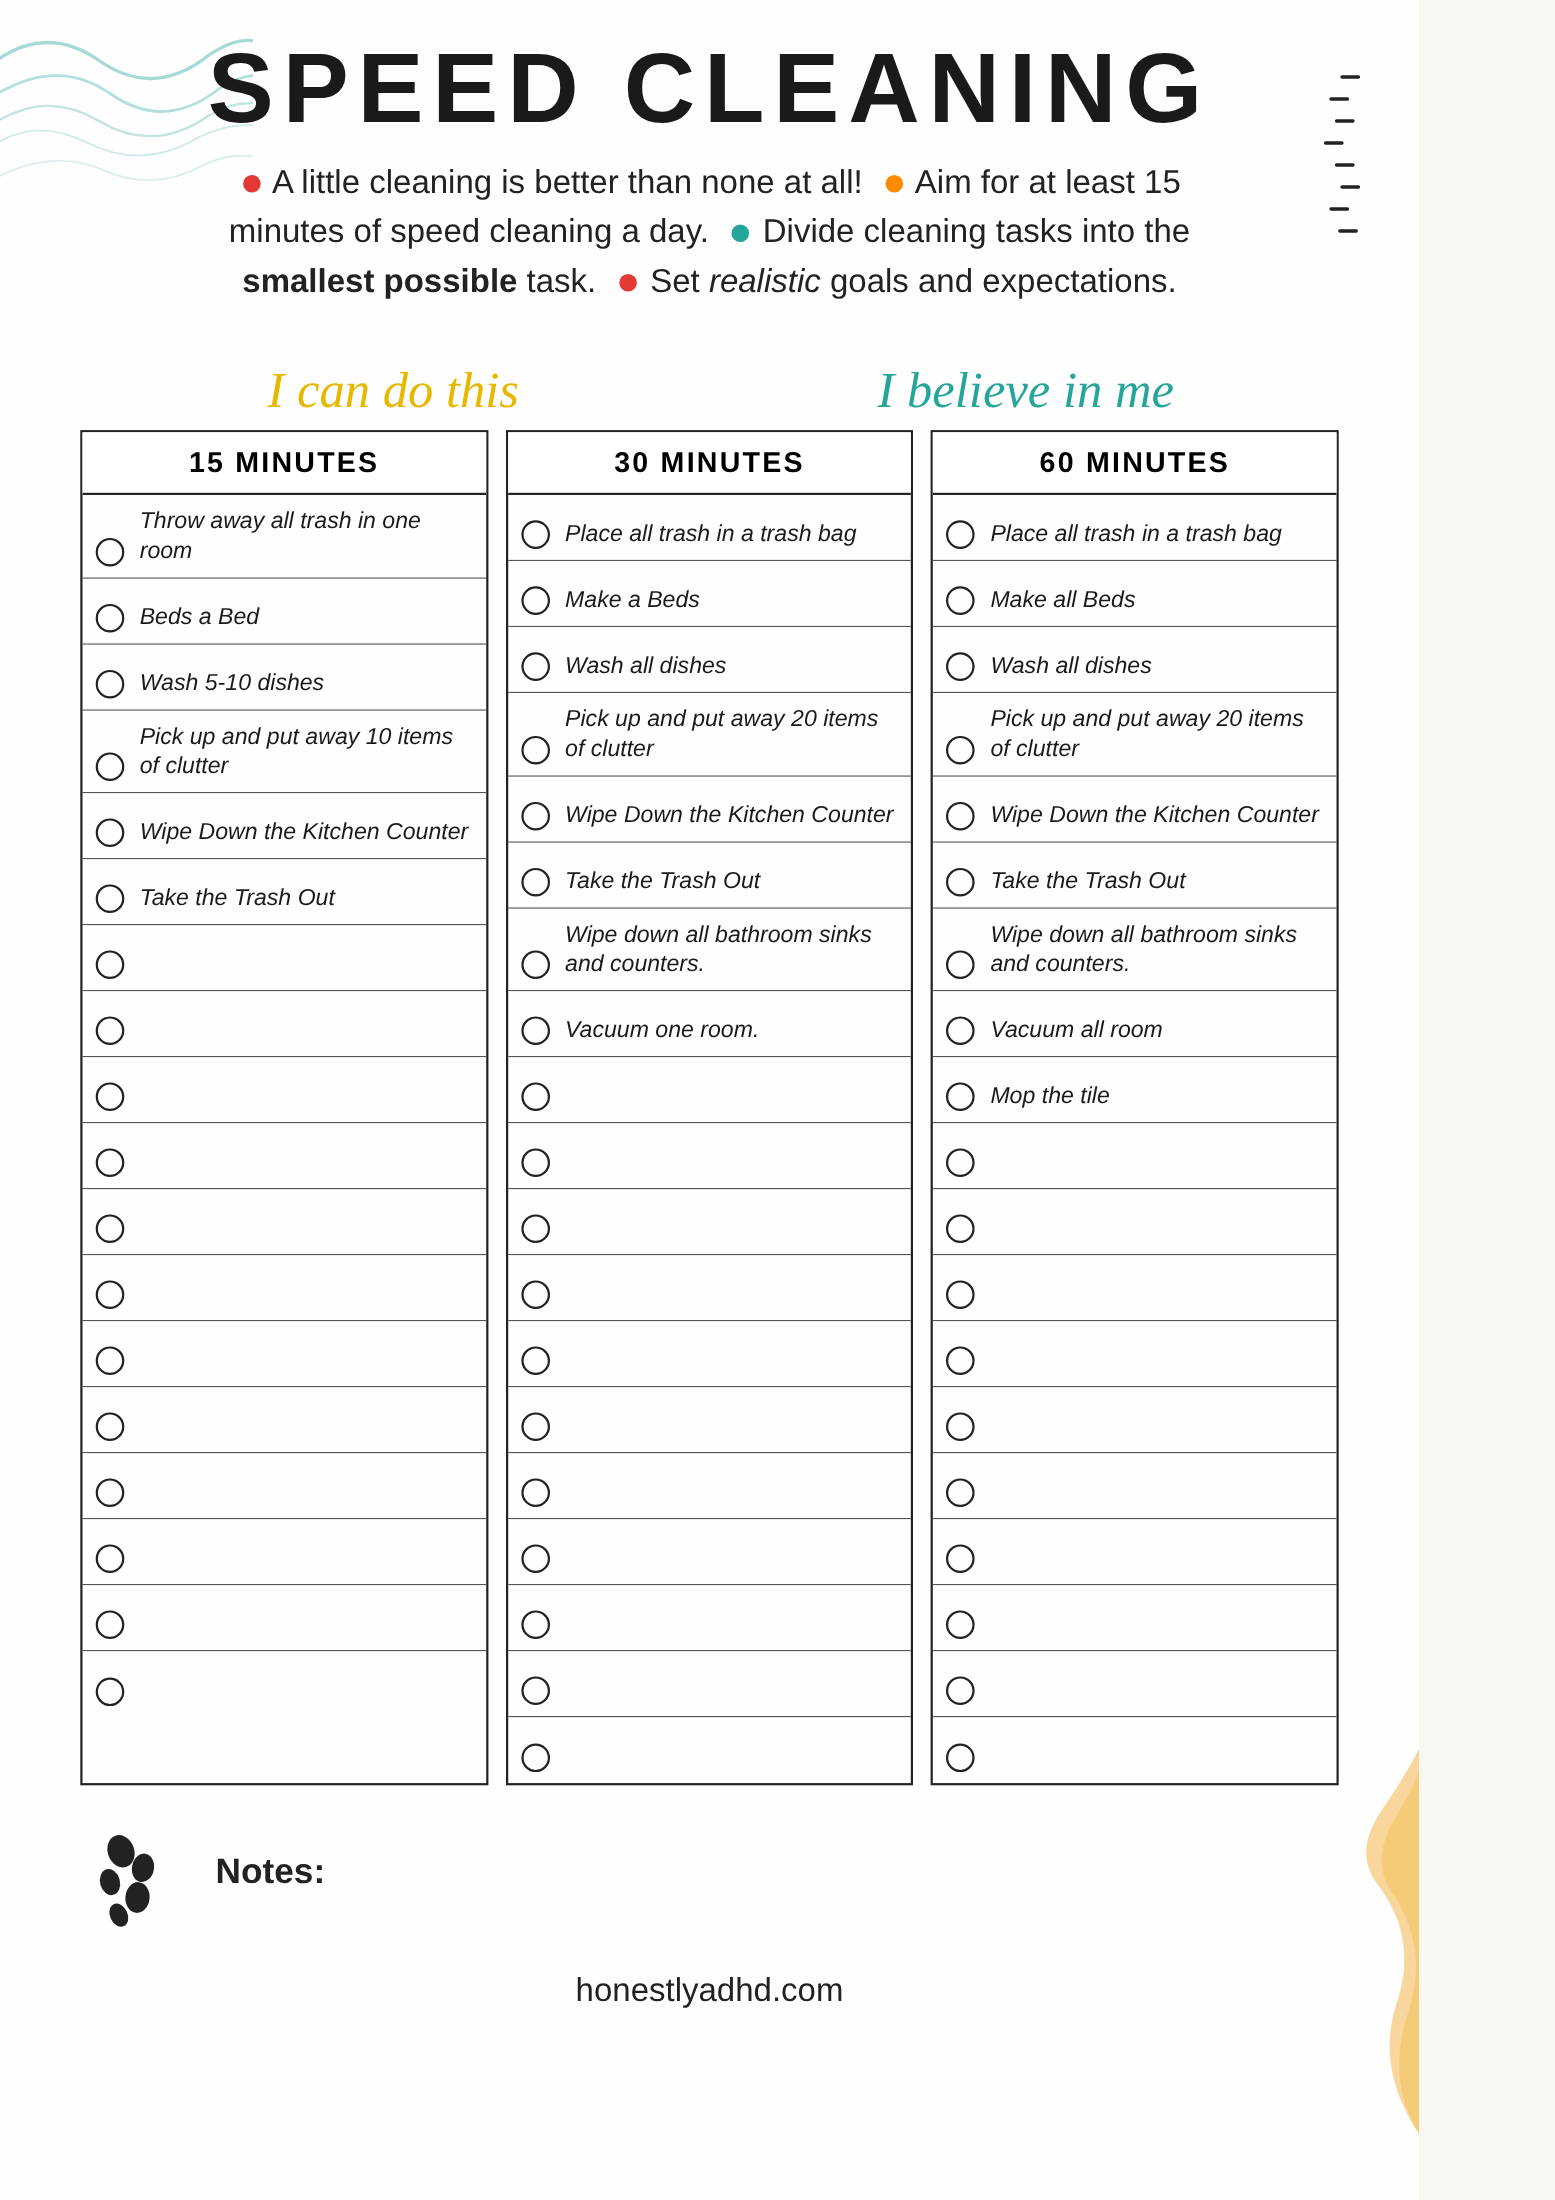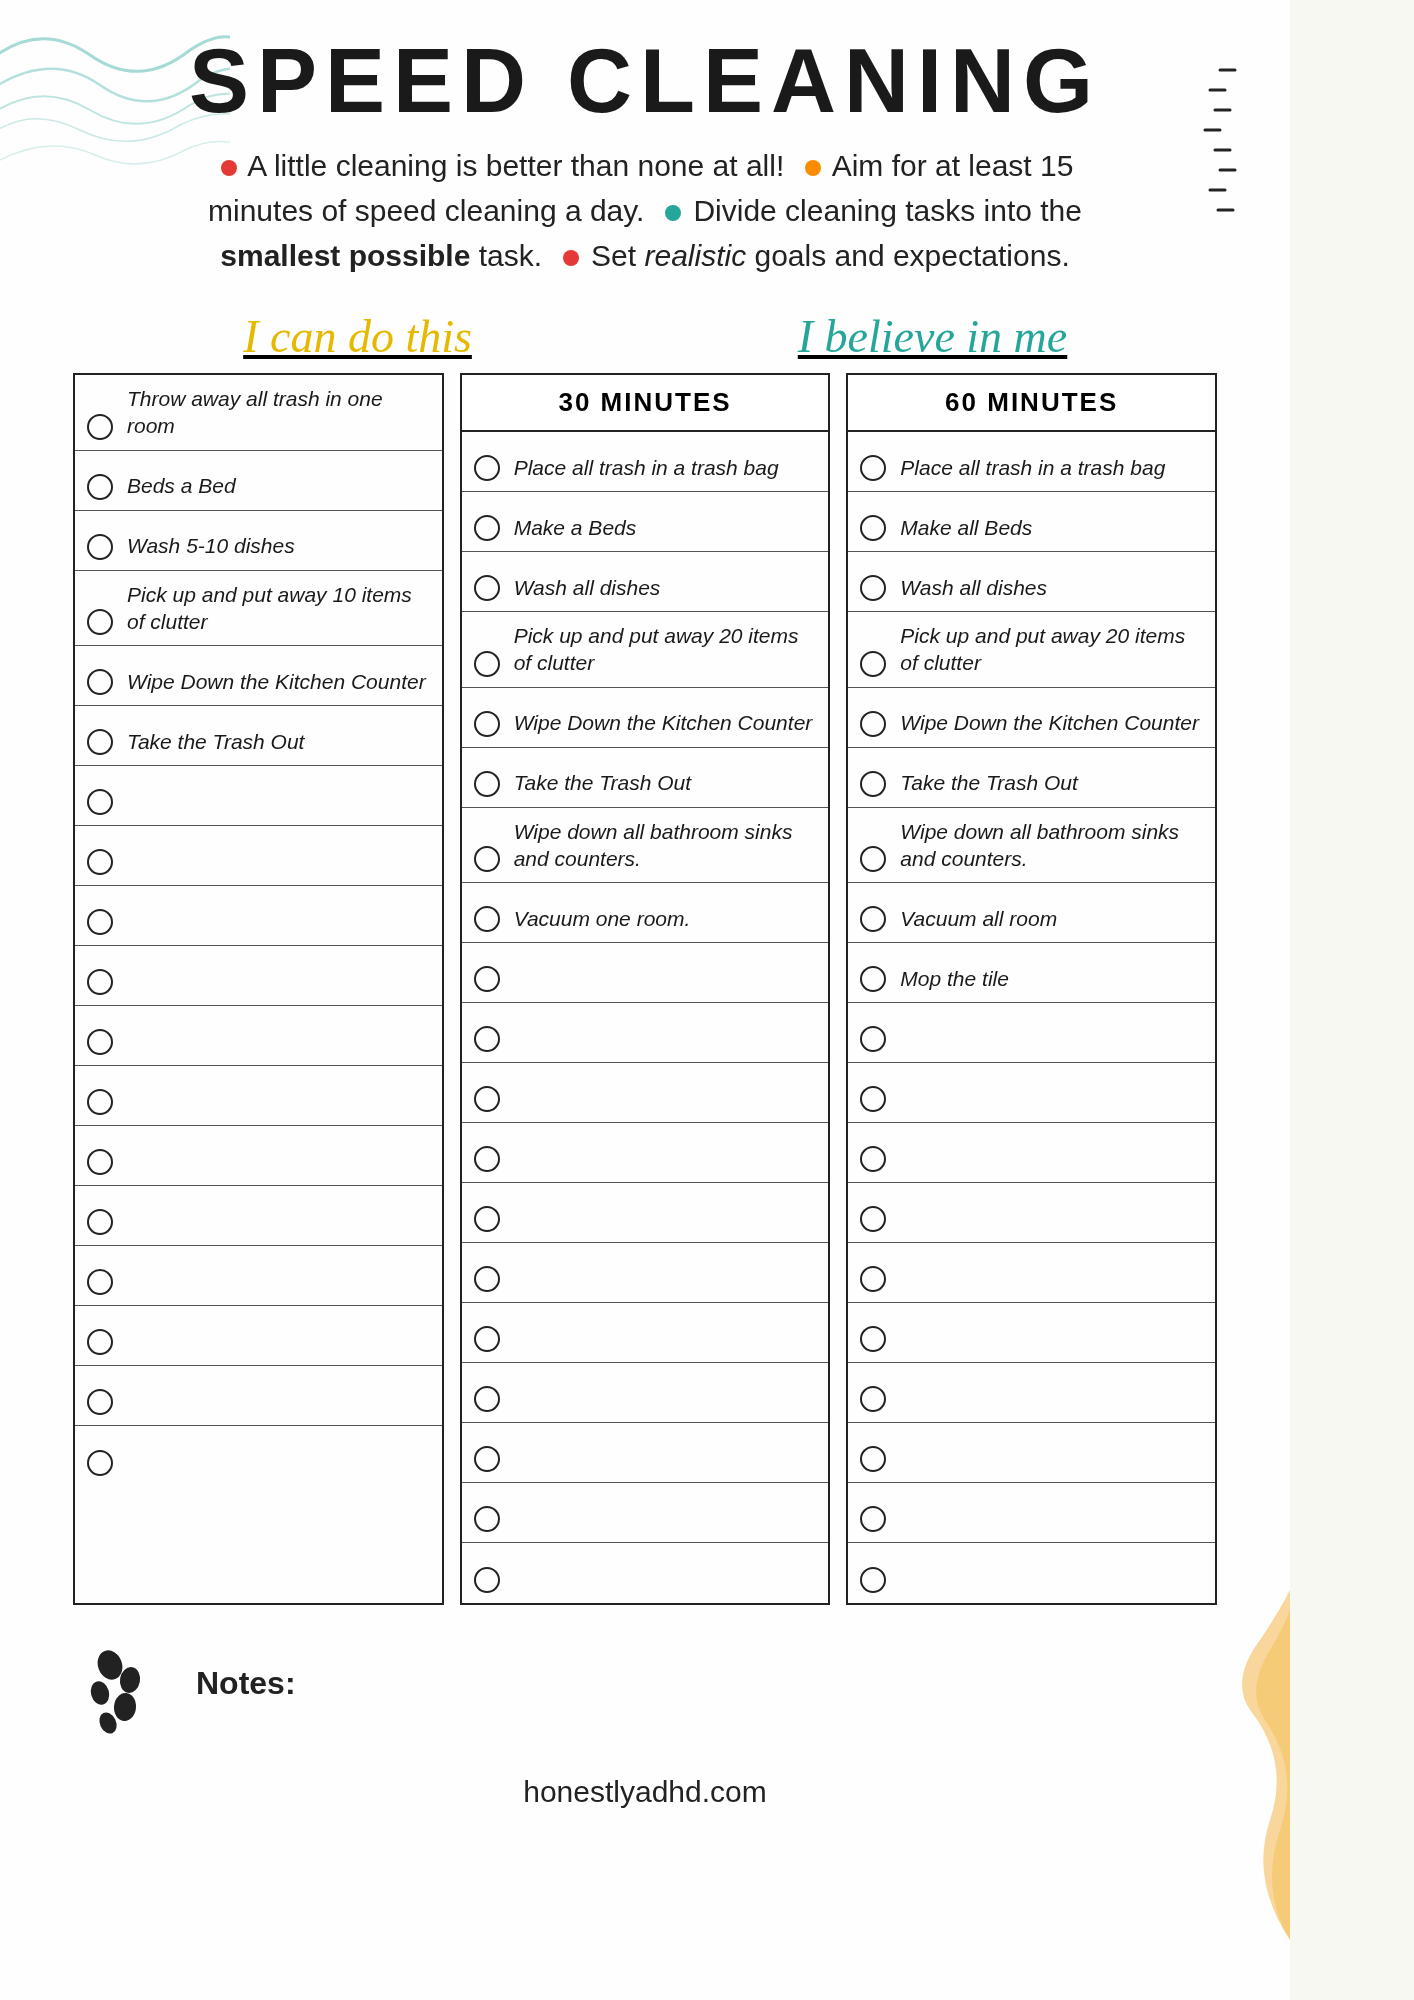--- a/index.html
+++ b/index.html
@@ -55,23 +55,22 @@
       margin: 0 4px;
     }
     .dot-red { background: #e53935; }
     .dot-orange { background: #fb8c00; }
     .dot-teal { background: #26a69a; }
 
     
     .column-headers {
       display: flex;
       justify-content: space-between;
-      margin: 22px 0 10px;
+      margin: 40px 0 10px;
       padding: 0 10px;
-      text-decoration: underline;
     }
 
     .col-header-label {
       flex: 1;
       text-align: center;
       font-size: 46px;
       font-style: italic;
       font-family: 'Georgia', serif;
     }
     .col-header-label.yellow { color: #e6b800; }
@@ -210,20 +209,21 @@
     </p>
   </div>
 
   <div class="column-headers">
     <div class="col-header-label yellow">I can do this</div>
     <div class="col-header-label teal">I believe in me</div>
   </div>
 
   <div class="columns-container" id="columns-container">
   <div class="checklist-col">
+        <div class="col-title-row">15 MINUTES</div>
         <div class="checklist-row">
           <div class="check-circle"></div>
           <span class="task-text">Throw away all trash in one room</span>
         </div>
         <div class="checklist-row">
           <div class="check-circle"></div>
           <span class="task-text">Beds a Bed</span>
         </div>
         <div class="checklist-row">
           <div class="check-circle"></div>

